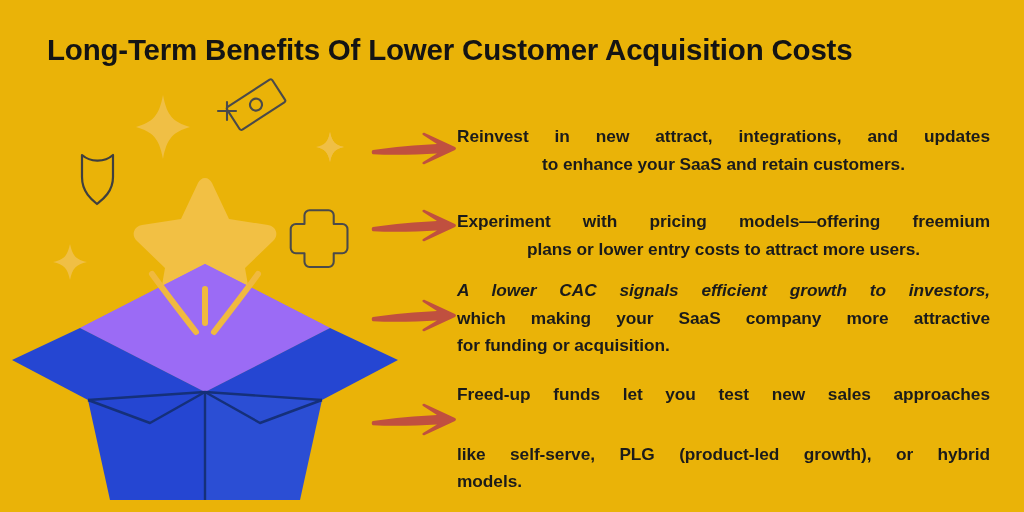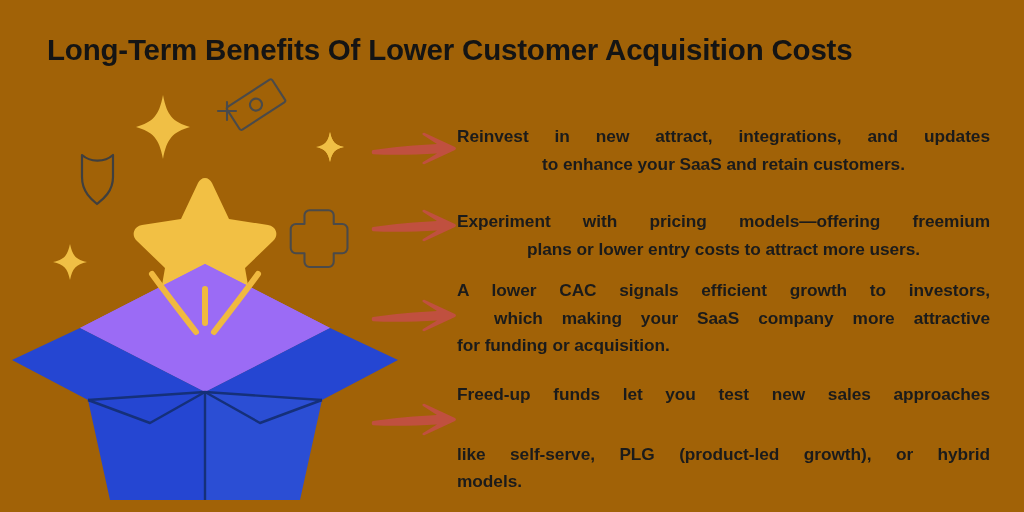--- a/index.html
+++ b/index.html
@@ -10,21 +10,21 @@
     width: 1024px;
     height: 512px;
     background: #f7f6f4;
     font-family: "Liberation Sans", sans-serif;
     overflow: hidden;
   }
   #canvas {
     position: relative;
     width: 1024px;
     height: 512px;
-    background: #a16207;
+    background: #eab308;
   }
 
   
   #page-title {
     position: absolute;
     left: 47px;
     top: 32px;
     width: 940px;
     font-size: 29.5px;
     font-weight: bold;
@@ -203,22 +203,22 @@
 
   <div class="benefit" id="benefit-0">
     <span style="text-align: justify; text-align-last: justify;">Reinvest in new attract, integrations, and updates</span>
     <span style="text-align:center">to enhance your SaaS and retain customers.</span>
   </div>
   <div class="benefit" id="benefit-1">
     <span style="text-align: justify; text-align-last: justify;">Experiment with pricing models—offering freemium</span>
     <span style="text-align:center">plans or lower entry costs to attract more users.</span>
   </div>
   <div class="benefit" id="benefit-2">
-    <span style="text-align: justify; text-align-last: justify;">A lower CAC signals efficient growth to investors,</span>
-    <span style="text-align: justify; text-align-last: justify; margin-left: 37px;">which making your SaaS company more attractive</span>
+    <span style="text-align: justify; text-align-last: justify; font-style: italic;">A lower CAC signals efficient growth to investors,</span>
+    <span style="text-align: justify; text-align-last: justify;">which making your SaaS company more attractive</span>
     <span style="text-align:left">for funding or acquisition.</span>
   </div>
   <div class="benefit" id="benefit-3">
     <span style="text-align: justify; text-align-last: justify;">Freed-up funds let you test new sales approaches</span>
     <span style="text-align: justify; text-align-last: justify; margin-top: 32px;">like self-serve, PLG (product-led growth), or hybrid</span>
     <span style="text-align:left">models.</span>
   </div>
 
 </div>
 

